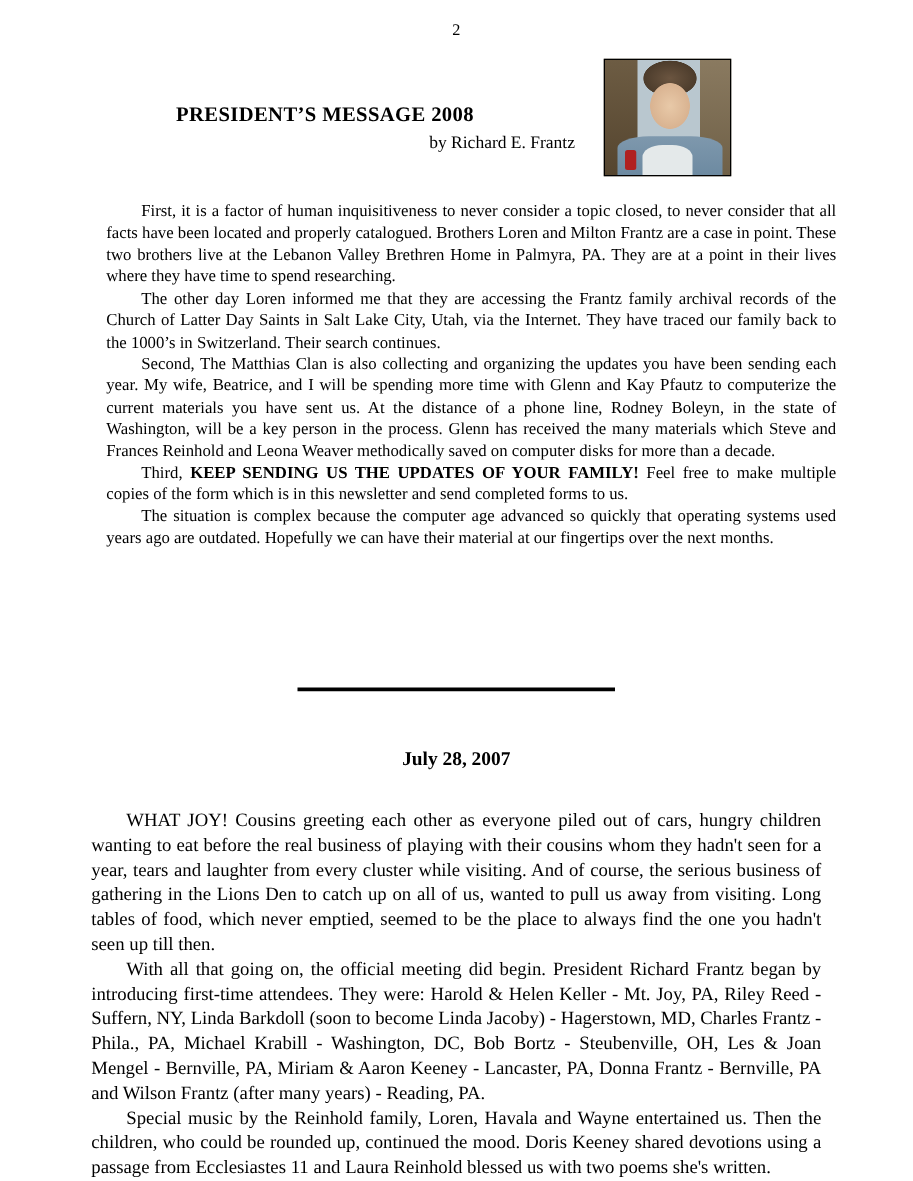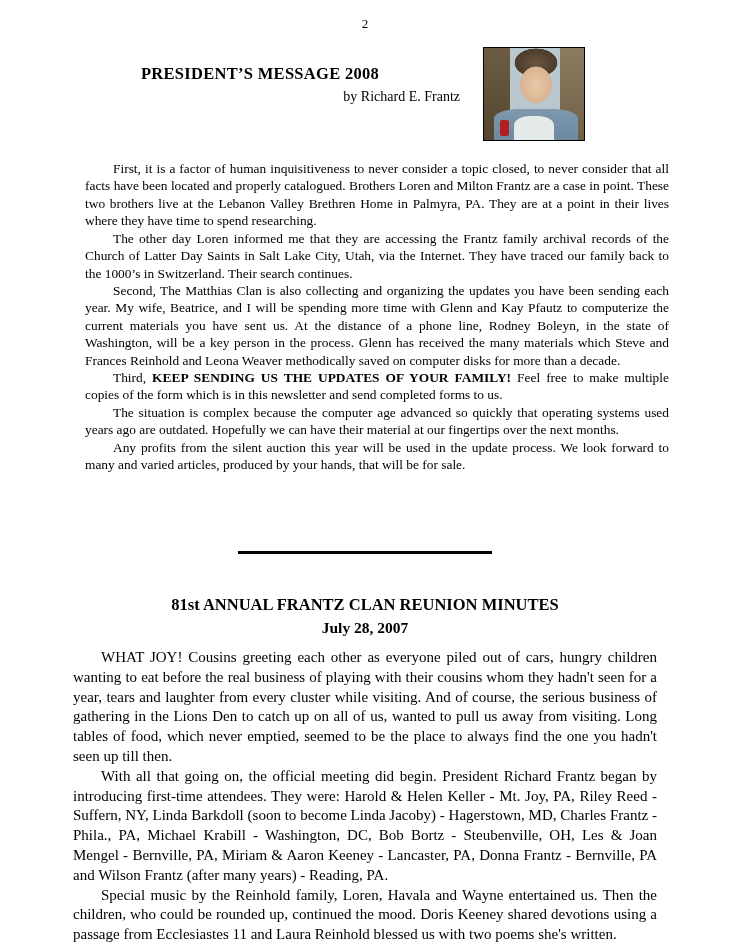--- a/index.html
+++ b/index.html
@@ -82,21 +82,21 @@
     left: 16%;
     bottom: 4%;
     width: 9px;
     height: 16px;
     background: #b02020;
     border-radius: 2px;
   }
 
   .title-block {
     position: absolute;
-    top: 64px;
+    top: 82px;
     left: 60px;
     width: 400px;
     text-align: center;
   }
   .title-main {
     font-size: 16.5px;
     font-weight: bold;
     letter-spacing: 0.3px;
   }
   .title-sub {
@@ -184,29 +184,27 @@
     <div class="title-main">PRESIDENT’S MESSAGE 2008</div>
     <div class="title-sub">by Richard E. Frantz</div>
   </div>
 
   <div class="body-col">
     <p>First, it is a factor of human inquisitiveness to never consider a topic closed, to never consider that all facts have been located and properly catalogued. Brothers Loren and Milton Frantz are a case in point. These two brothers live at the Lebanon Valley Brethren Home in Palmyra, PA.  They are at a point in their lives where they have time to spend researching.</p>
     <p>The other day Loren informed me that they are accessing the Frantz family archival  records of the Church of Latter Day Saints in Salt Lake City, Utah, via the Internet. They have traced our family back to the 1000’s in Switzerland. Their search continues.</p>
     <p>Second, The Matthias Clan is also collecting and organizing the updates you have been sending each year. My wife, Beatrice, and I will be spending more time with Glenn and Kay Pfautz to computerize the current materials you have sent us.  At the distance of a phone line, Rodney Boleyn, in the state of Washington, will be a key person in the process.  Glenn has received the many materials which Steve and Frances Reinhold and Leona Weaver methodically saved on computer disks for more than a decade.</p>
     <p><span>Third, </span><span class="bold">KEEP SENDING US THE UPDATES OF YOUR FAMILY!</span><span>  Feel free to make multiple copies of the form which is in this newsletter and send completed forms to us.</span></p>
     <p>The situation is complex because the computer age advanced so quickly that operating systems used years ago are outdated. Hopefully we can have their material at our fingertips over the next months.</p>
-    <p>Any profits from the silent auction this year will be used in the update process.  We look forward to many and varied articles, produced by your hands, that will be for sale.</p>
   </div>
 
   <div class="divider-wrap">
     <span class="divider"></span>
   </div>
 
   <div class="section2-title">
-    <div class="line1">81st ANNUAL FRANTZ CLAN REUNION MINUTES</div>
     <div class="line2">July 28, 2007</div>
   </div>
 
   <div class="body-col2">
     <p>WHAT JOY! Cousins greeting each other as everyone piled out of cars, hungry children wanting to eat before the real business of playing with their cousins whom they hadn't seen for a year, tears and laughter from every cluster while visiting. And of course, the serious business of gathering in the Lions Den to catch up on all of us, wanted to pull us away from visiting. Long tables of food, which never emptied, seemed to be the place to always find the one you hadn't seen up till then.</p>
     <p>With all that going on, the official meeting did begin. President Richard Frantz began by introducing first-time attendees. They were: Harold &amp; Helen Keller - Mt. Joy, PA, Riley Reed - Suffern, NY, Linda Barkdoll (soon to become Linda Jacoby) - Hagerstown, MD, Charles Frantz - Phila., PA, Michael Krabill - Washington, DC, Bob Bortz - Steubenville, OH, Les &amp; Joan Mengel - Bernville, PA, Miriam &amp; Aaron Keeney - Lancaster, PA, Donna Frantz - Bernville, PA and Wilson Frantz (after many years) - Reading, PA.</p>
     <p>Special music by the Reinhold family, Loren, Havala and Wayne entertained us. Then the children, who could be rounded up, continued the mood. Doris Keeney shared devotions using a passage from Ecclesiastes 11 and Laura Reinhold blessed us with two poems she's written.</p>
   </div>
 
 </div>

